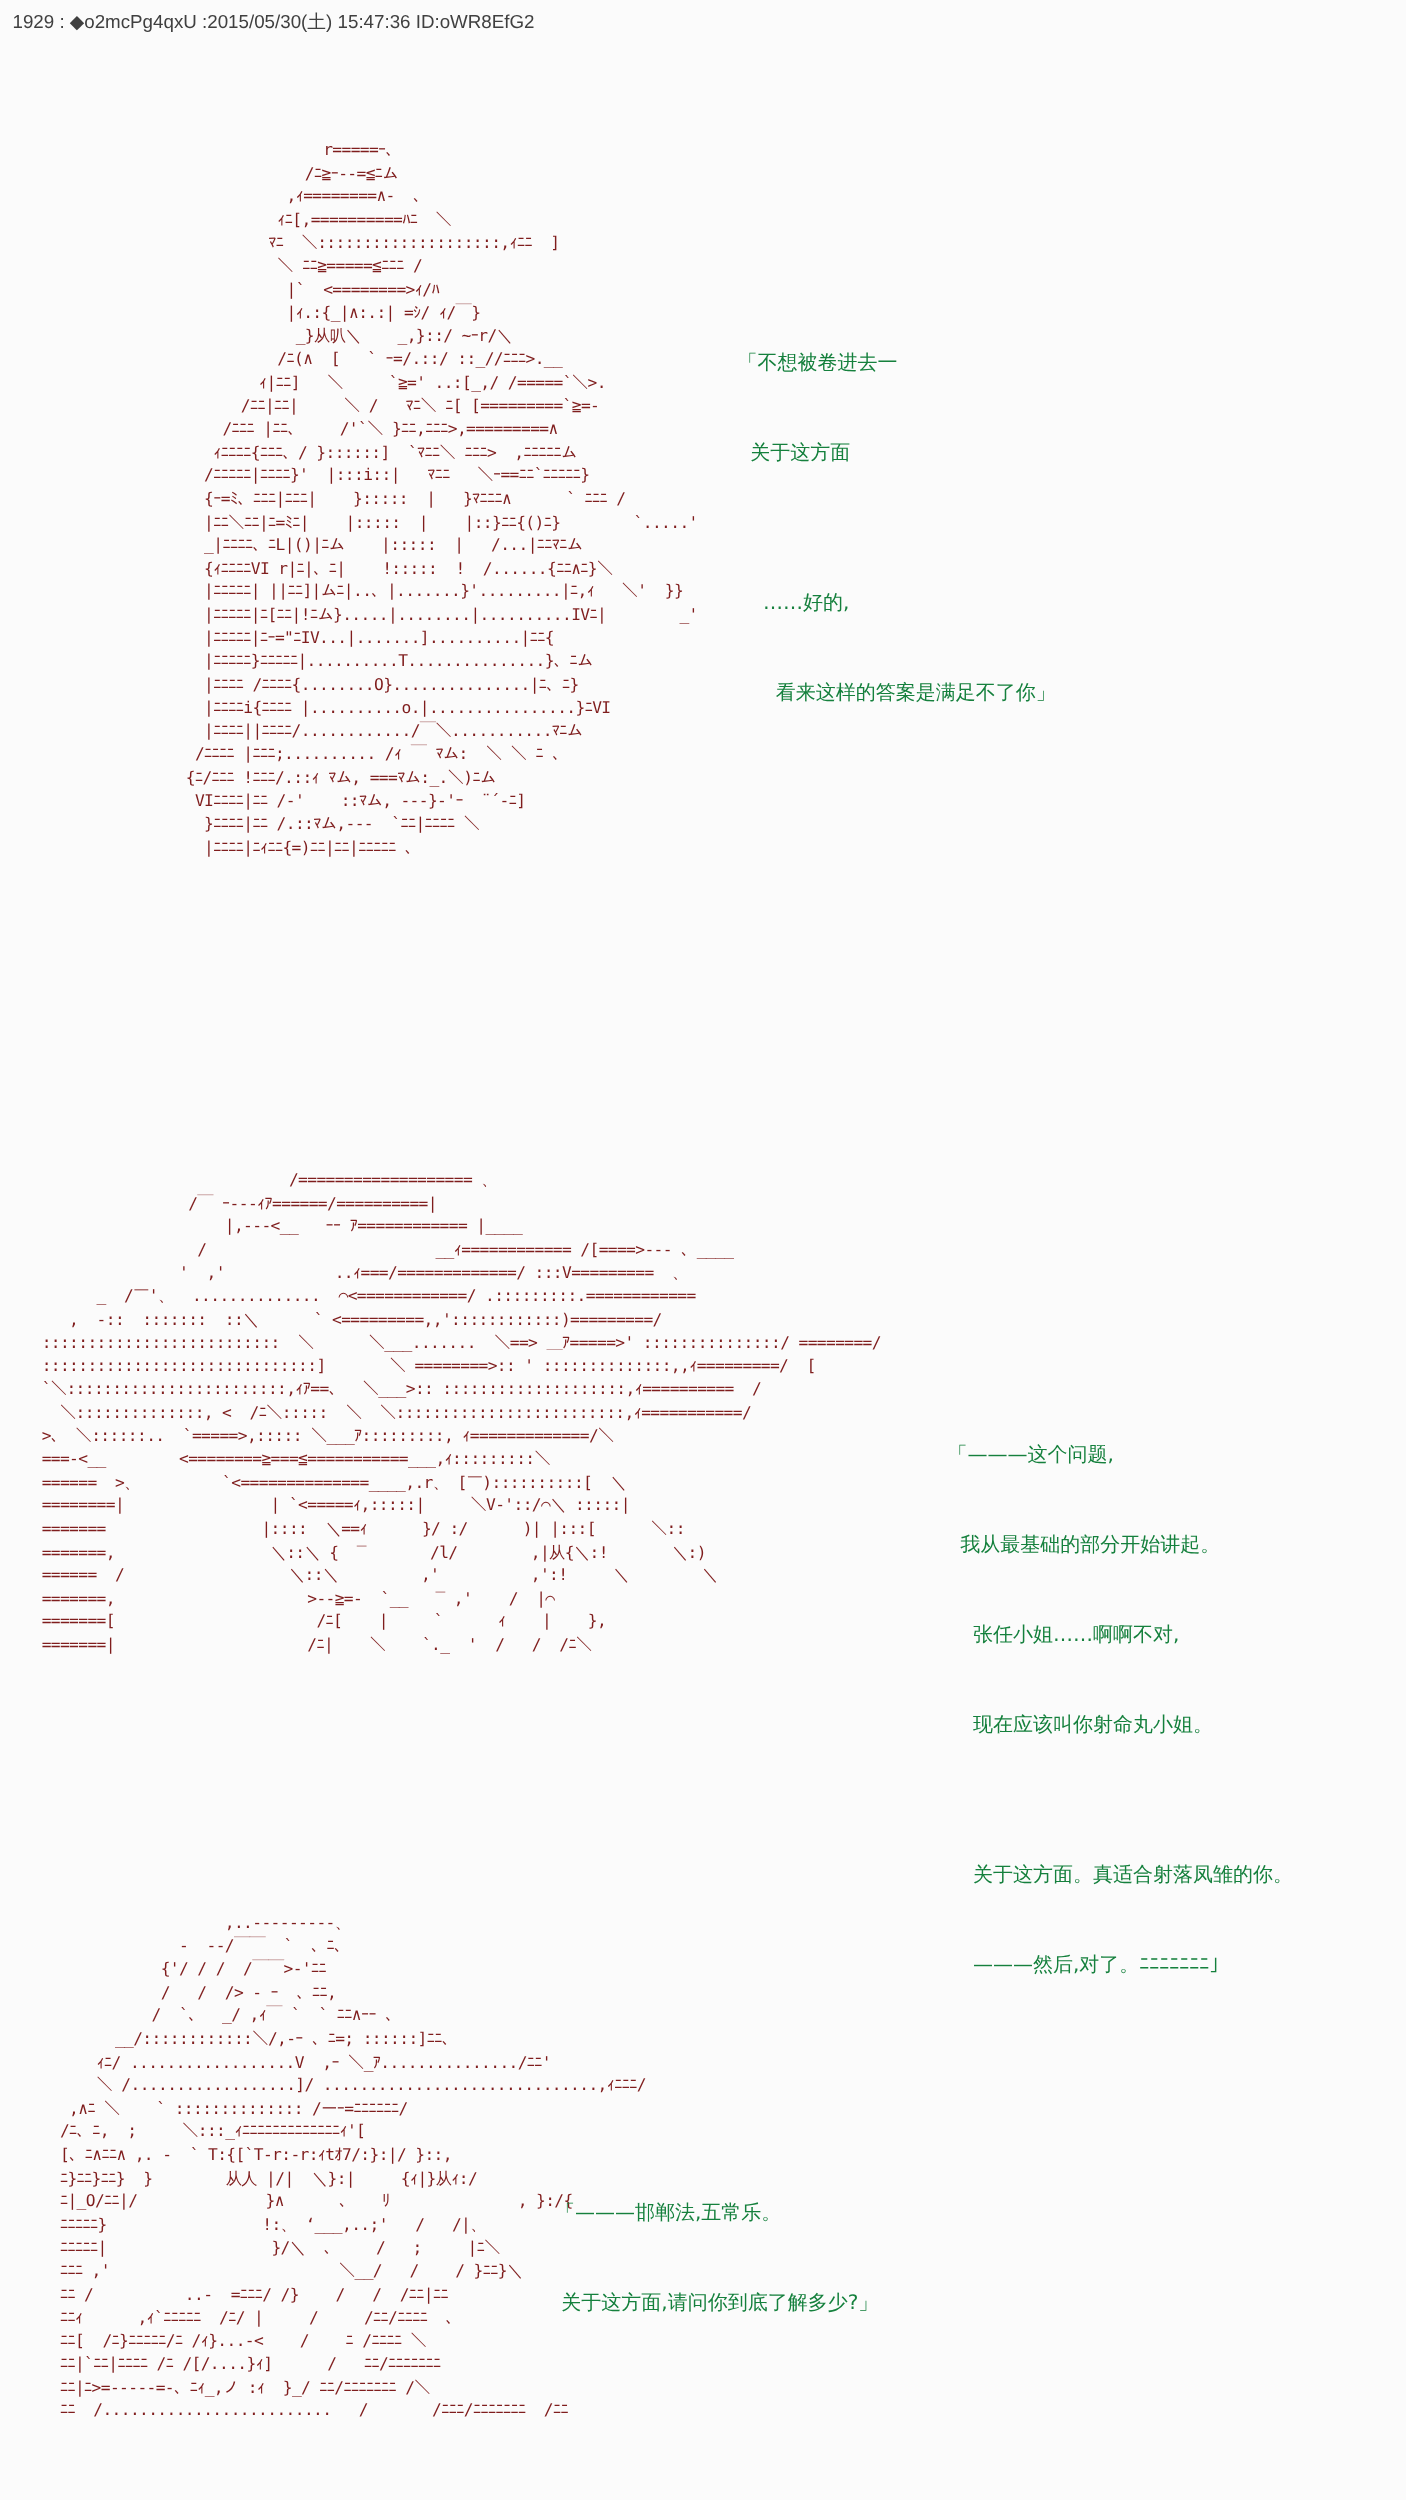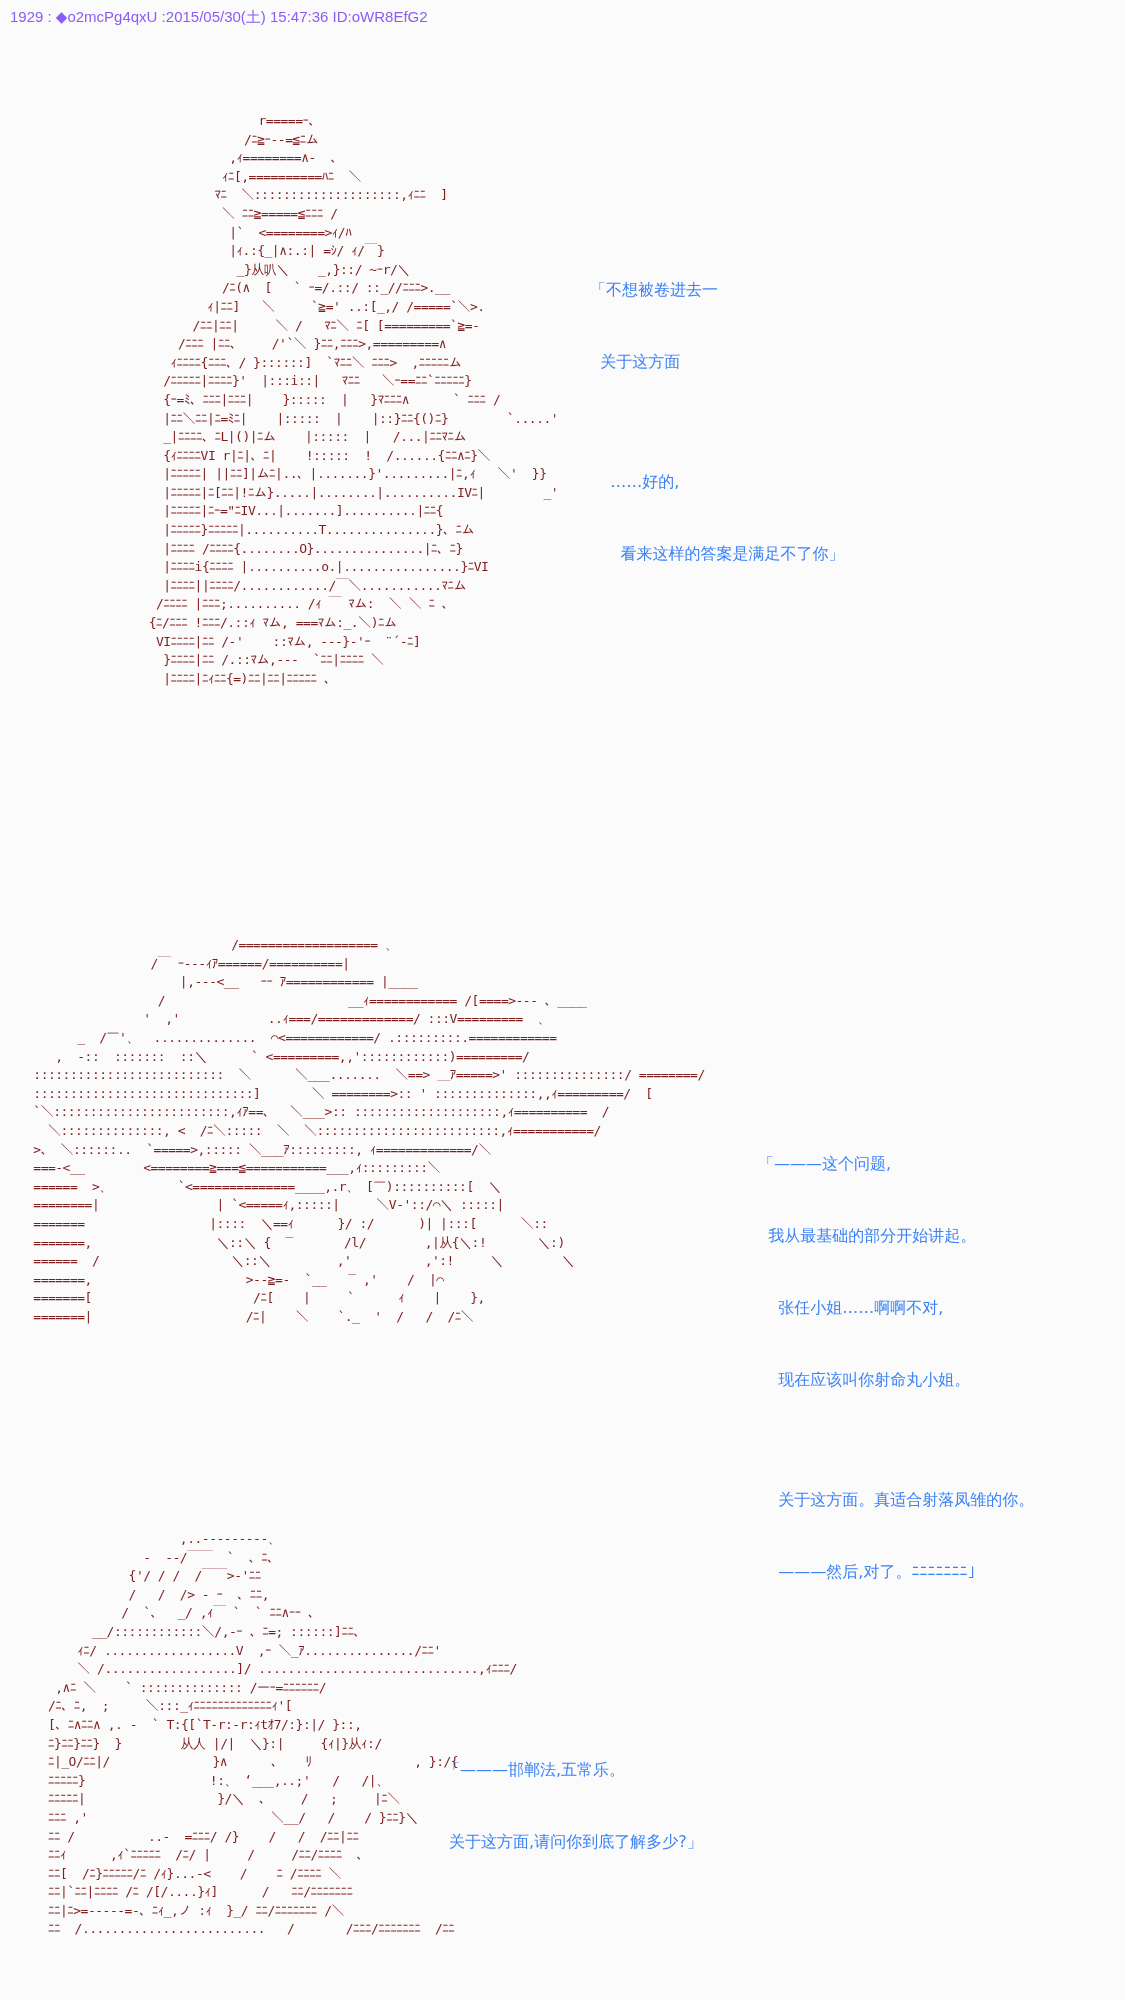--- a/index.html
+++ b/index.html
@@ -1,29 +1,29 @@
 <!DOCTYPE html>
 <html><head>
 <meta charset="utf-8">
 <style>
   html, body { margin: 0; padding: 0; }
   body {
     width: 1125px; height: 2000px; background: #fbfbfb; position: relative; overflow: hidden;
     font-family: "DejaVu Sans", sans-serif; color: #222;
   }
   .post-header {
-    position: absolute; left: 10px; top: 8px; font-size: 15px; color: #8b5cf6;
+    position: absolute; left: 10px; top: 8px; font-size: 15px; color: #404040;
     font-family: "Liberation Sans", sans-serif; white-space: pre;
   }
   .aa {
     position: absolute; margin: 0; white-space: pre; font-family: "DejaVu Sans Mono", monospace;
     color: #7f1d1d; line-height: 18.6px; font-size: 13px; letter-spacing: -0.5px;
   }
   .dialogue {
-    position: absolute; margin: 0; white-space: pre; font-size: 16px; line-height: 24px; color: #3b82f6;
+    position: absolute; margin: 0; white-space: pre; font-size: 16px; line-height: 24px; color: #15803d;
     font-family: "DejaVu Sans", sans-serif;
   }
   .dialogue .line { display: block; }
 </style>
 </head>
 <body>
 
 <div class="post-header">1929 : ◆o2mcPg4qxU :2015/05/30(土) 15:47:36 ID:oWR8EfG2</div>
 
 <pre class="aa" style="left:112px; top:112px;">                    r=====ｰ、

